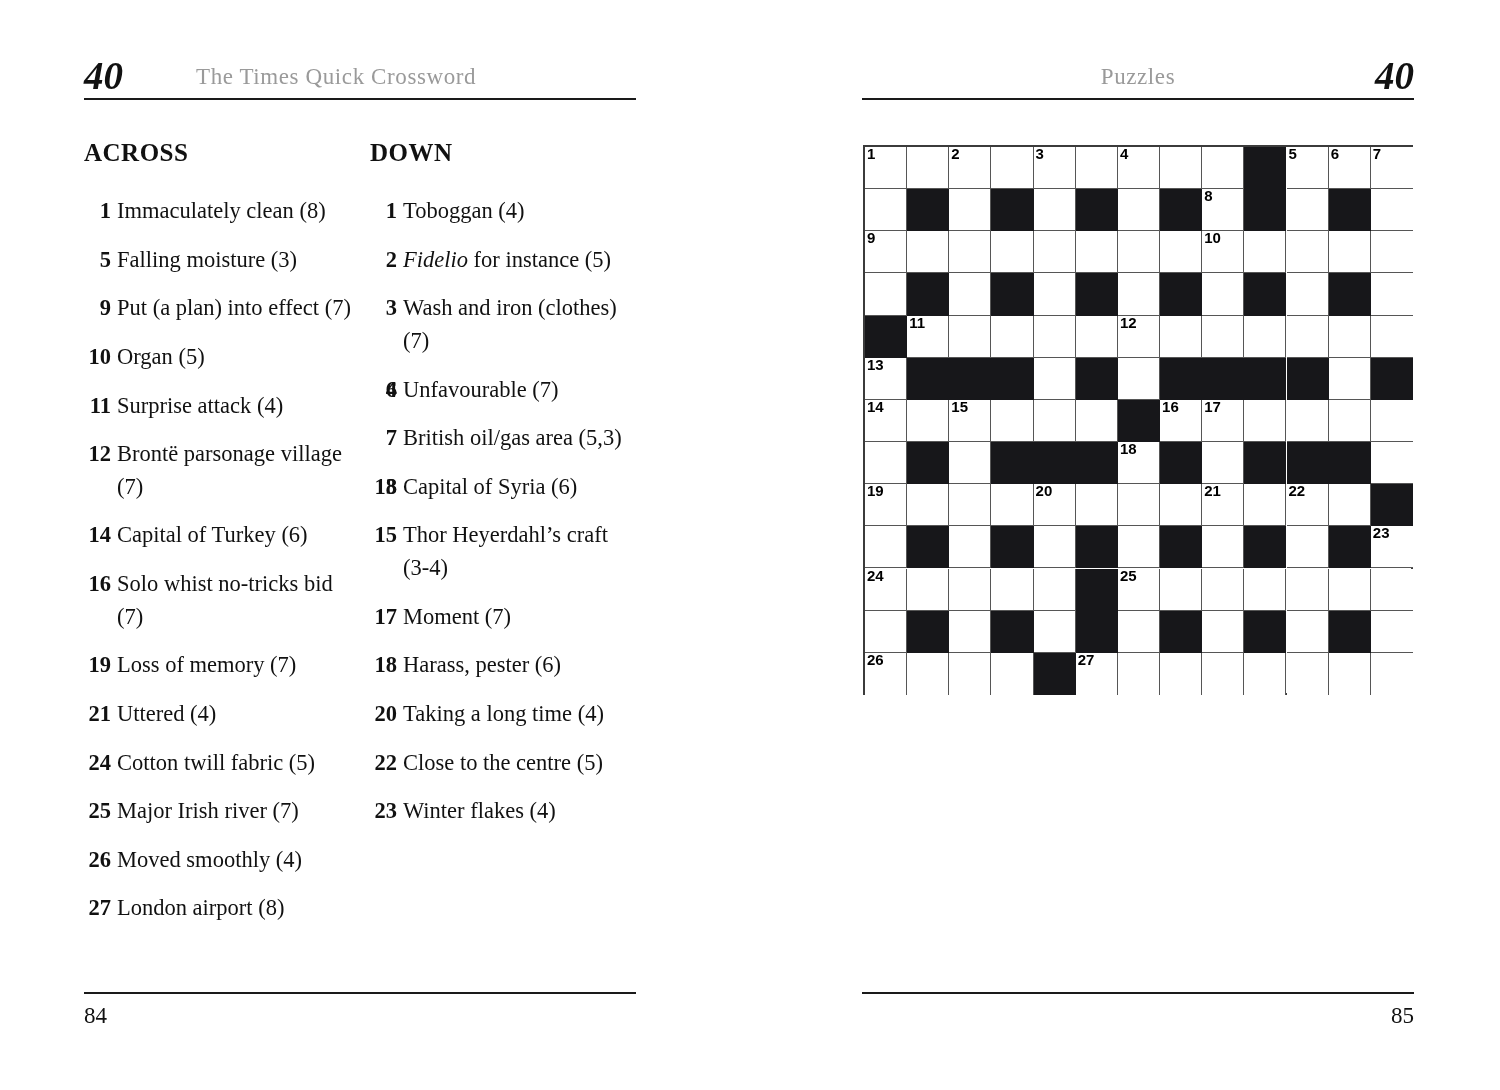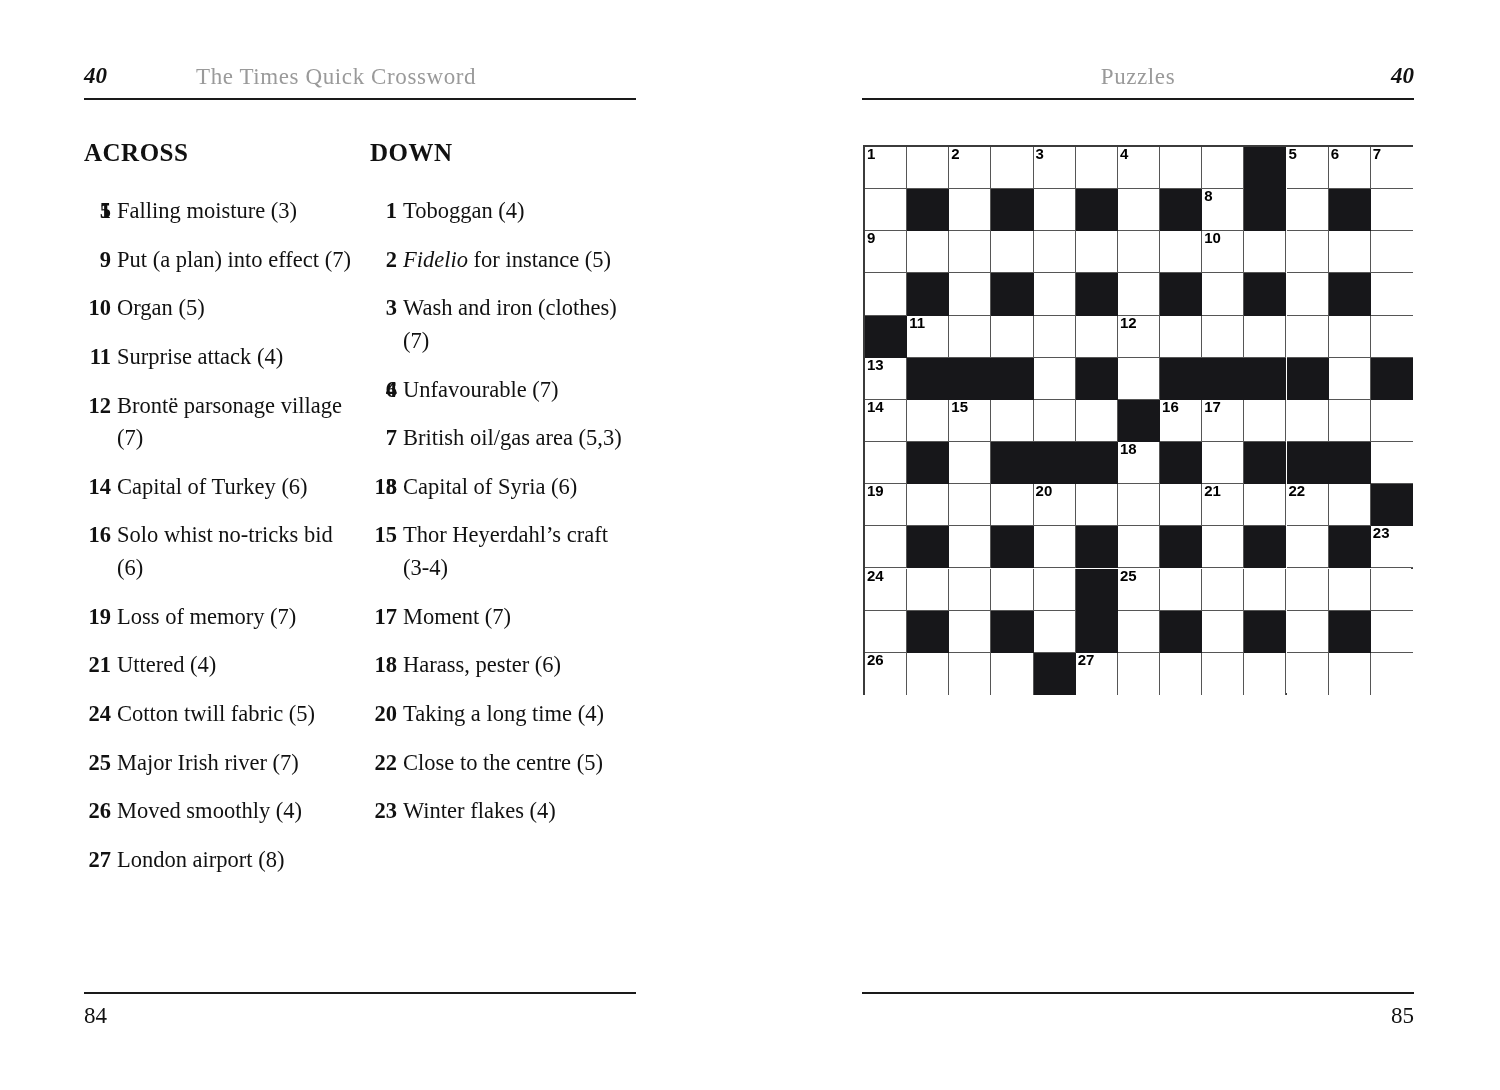--- a/index.html
+++ b/index.html
@@ -33,21 +33,21 @@
   }
   .runhead-left  { left: 84px;  width: 552px; }
   .runhead-right { left: 112px; width: 552px; }
 
   .folio-big {
     position: absolute;
     top: 0;
     font-family: "Liberation Serif", "DejaVu Serif", serif;
     font-weight: bold;
     font-style: italic;
-    font-size: 23px;
+    font-size: 39px;
     line-height: 40px;
     color: #111111;
   }
   .folio-big.left  { left: 0; }
   .folio-big.right { right: 0; }
 
   .runhead-title {
     position: absolute;
     top: 5px;
     font-size: 23px;
@@ -177,20 +177,21 @@
     <div class="folio-big left">40</div>
     <div class="runhead-title left">The Times Quick Crossword</div>
     <div class="runhead-rule"></div>
   </div>
 
   <div class="clue-col clue-col-across">
     <div class="clue-heading">ACROSS</div>
     <ul class="clue-list" id="across-list">
         <li class="clue-item">
           <span class="clue-num">1</span>
+          <span class="clue-text">Immaculately clean (8)</span>
         </li>
         <li class="clue-item">
           <span class="clue-num">5</span>
           <span class="clue-text">Falling moisture (3)</span>
         </li>
         <li class="clue-item">
           <span class="clue-num">9</span>
           <span class="clue-text">Put (a plan) into effect (7)</span>
         </li>
         <li class="clue-item">
@@ -204,21 +205,21 @@
         <li class="clue-item">
           <span class="clue-num">12</span>
           <span class="clue-text">Brontë parsonage village (7)</span>
         </li>
         <li class="clue-item">
           <span class="clue-num">14</span>
           <span class="clue-text">Capital of Turkey (6)</span>
         </li>
         <li class="clue-item">
           <span class="clue-num">16</span>
-          <span class="clue-text">Solo whist no-tricks bid (6)</span>
+          <span class="clue-text">Solo whist no-tricks bid (7)</span>
         </li>
         <li class="clue-item">
           <span class="clue-num">19</span>
           <span class="clue-text">Loss of memory (7)</span>
         </li>
         <li class="clue-item">
           <span class="clue-num">21</span>
           <span class="clue-text">Uttered (4)</span>
         </li>
         <li class="clue-item">

